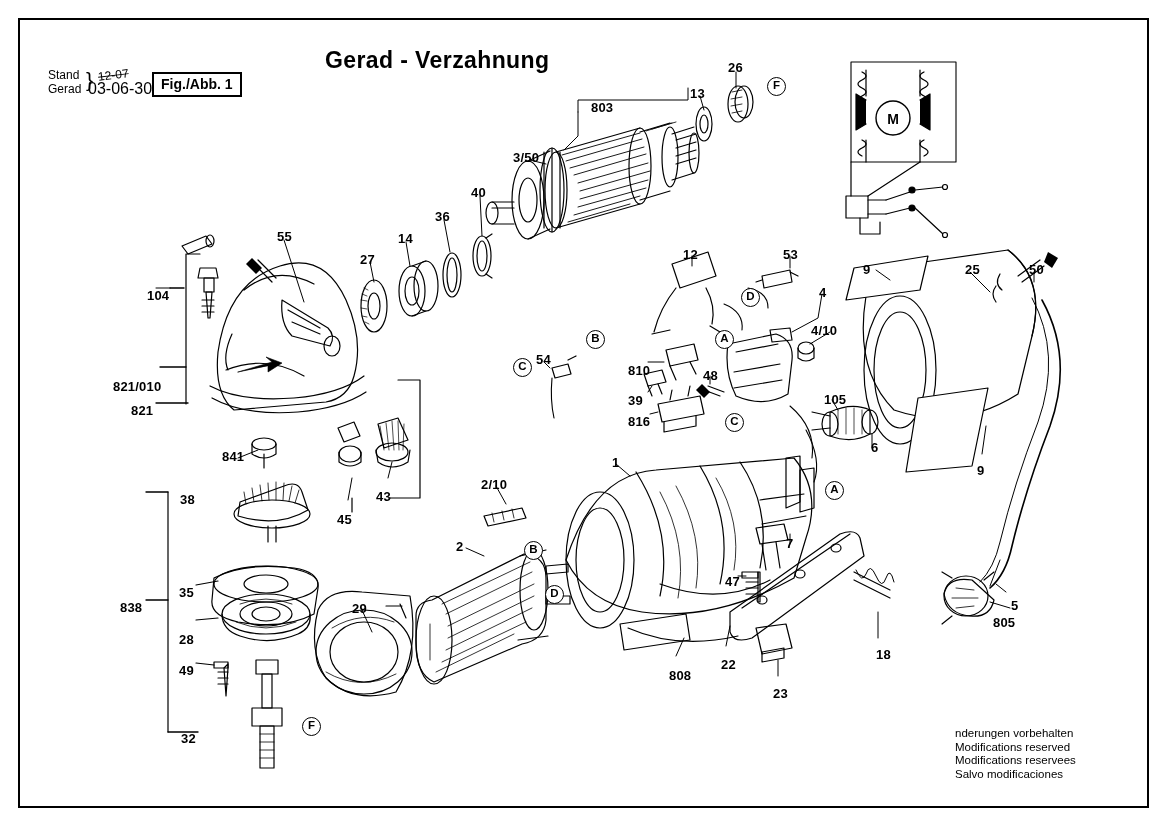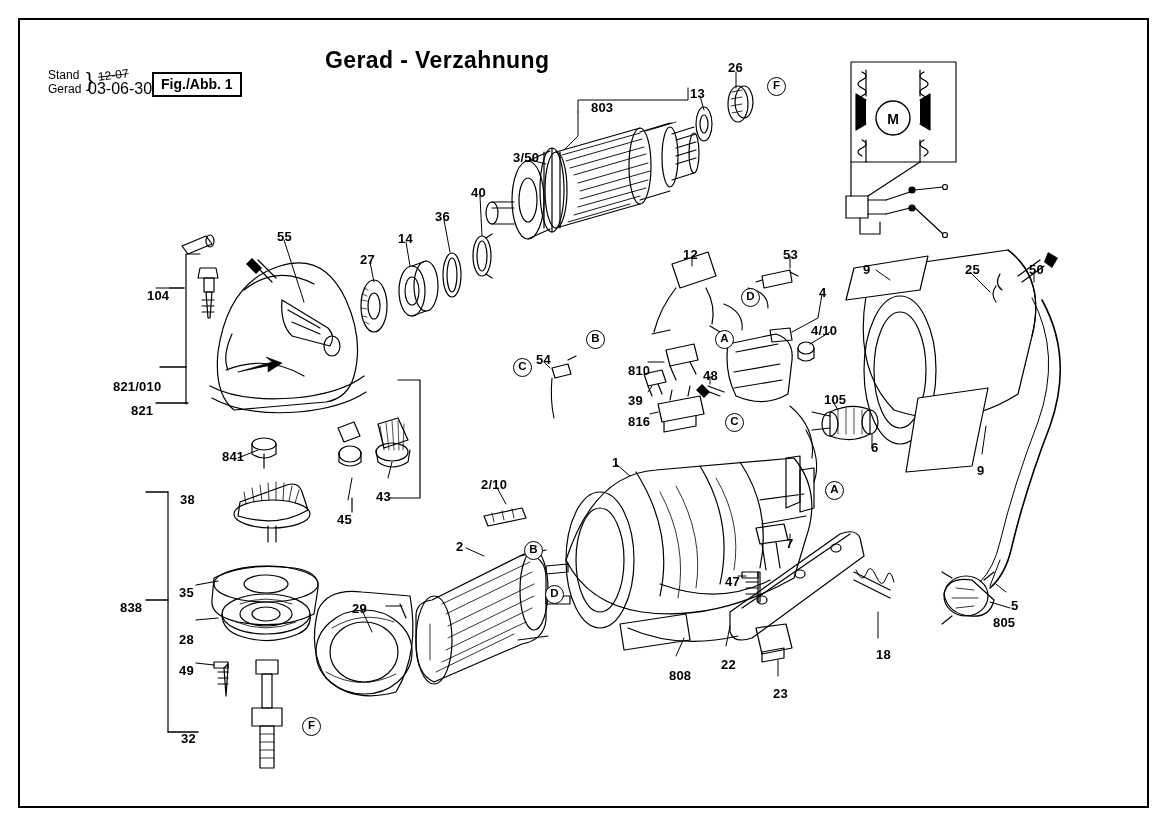--- a/index.html
+++ b/index.html
@@ -136,20 +136,26 @@
     <div class="row">
       <span class="lbl">Gerad</span>
       <span class="stand-date">03-06-30</span>
     </div>
   </div>
 
   <div class="fig-box">Fig./Abb. 1</div>
 
   <div class="title">Gerad - Verzahnung</div>
 
+  <div class="footer">
+    <div>nderungen vorbehalten</div>
+    <div>Modifications reserved</div>
+    <div>Modifications reservees</div>
+    <div>Salvo modificaciones</div>
+  </div>
 
   <svg class="art" viewBox="0 0 1169 826">
     <g fill="none" stroke="#000" stroke-width="1.2" stroke-linecap="round" stroke-linejoin="round">
 
       <g>
         <rect x="851" y="62" width="105" height="100" fill="none" stroke="#000" stroke-width="1.1"></rect>
         <circle cx="893" cy="118" r="17" stroke-width="1.4"></circle>
         <text x="893" y="124" font-family="Liberation Sans, sans-serif" font-size="14" font-weight="bold" text-anchor="middle" fill="#000" stroke="none">M</text>
 
         <path d="M866 100 l-10 -6 0 36 10 -6" fill="#000"></path>

